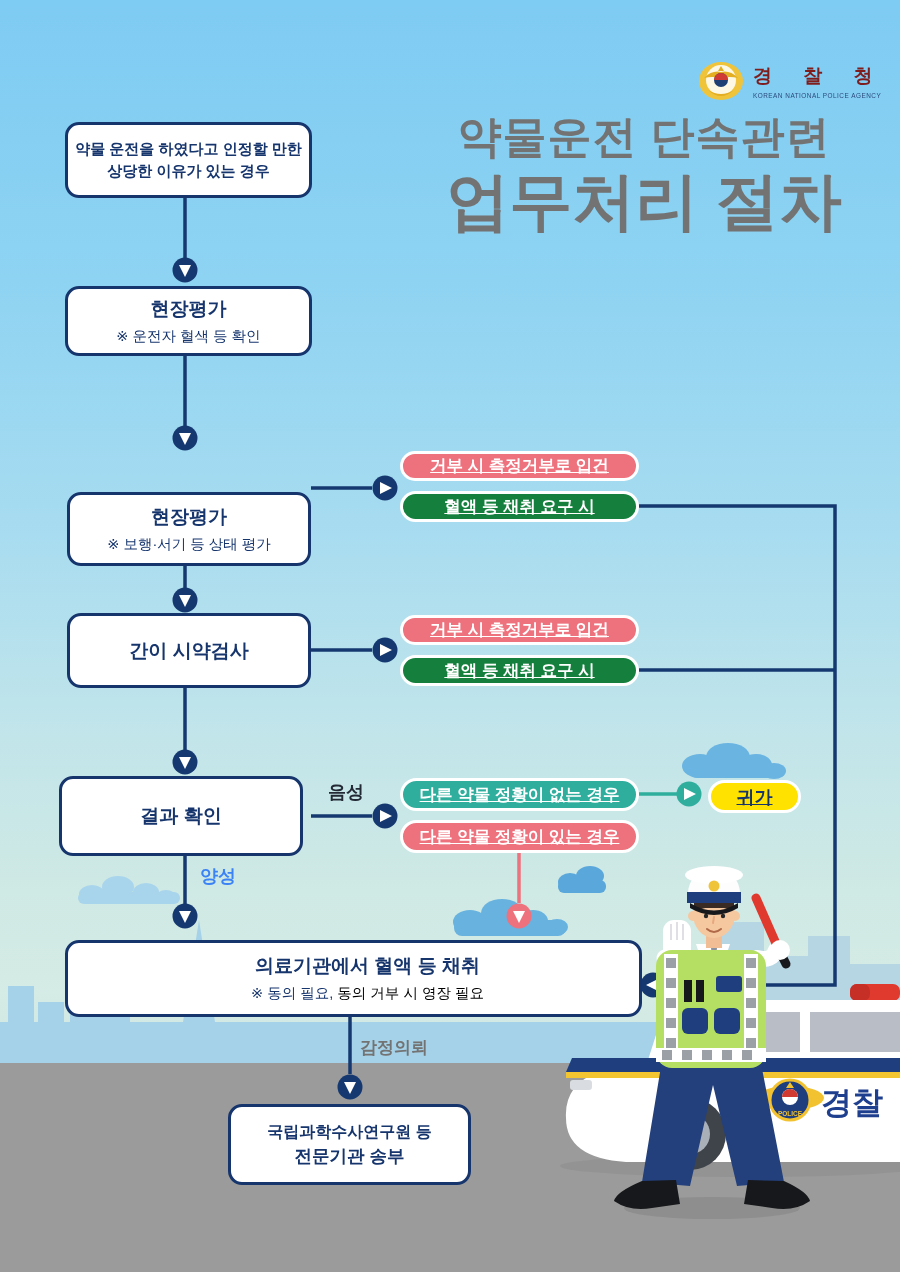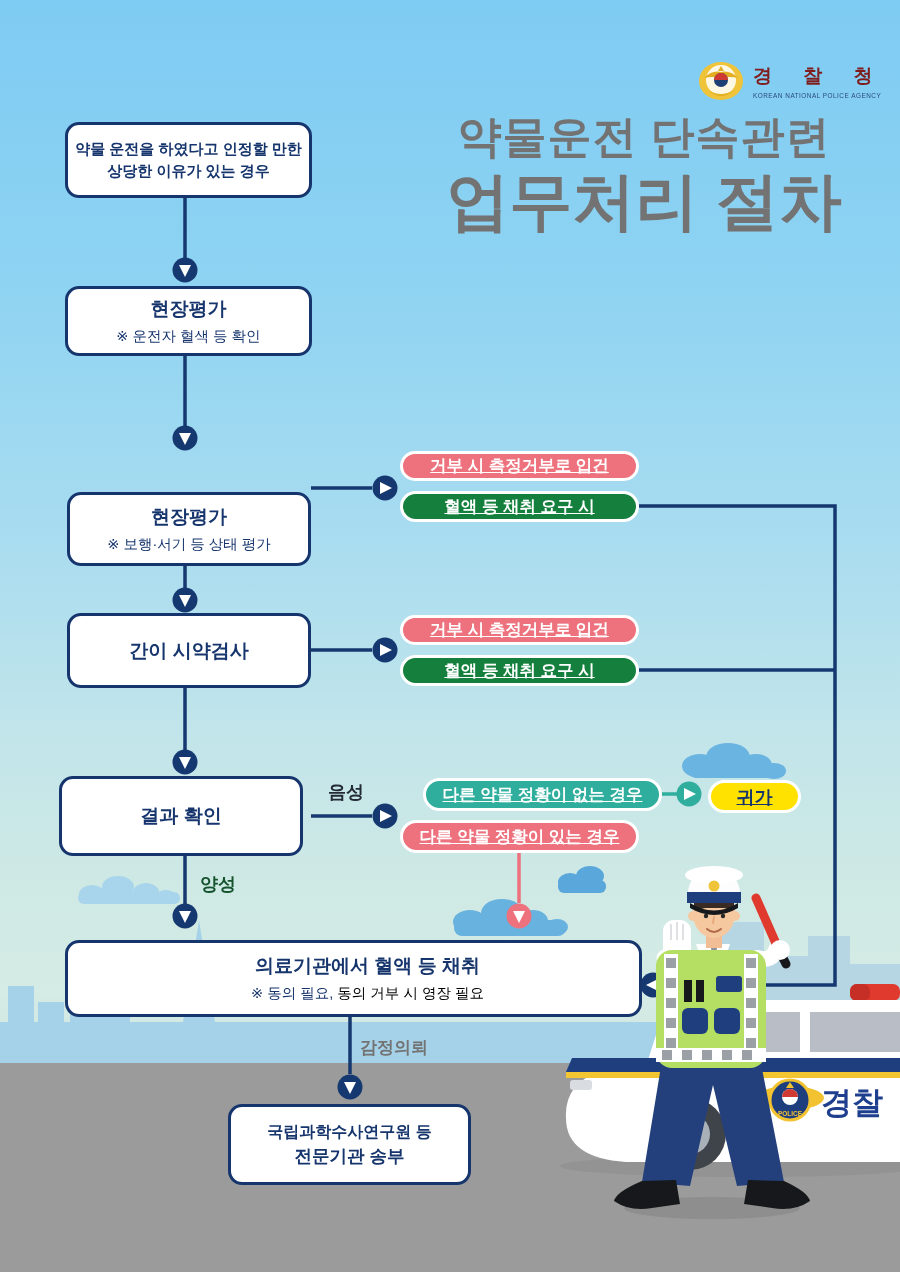--- a/index.html
+++ b/index.html
@@ -227,23 +227,23 @@
   </div>
 
   <div class="pill pink" style="left:400px;top:615px;width:239px;height:30px;">
     <span>거부 시 측정거부로 입건</span>
   </div>
   <div class="pill navy" style="left:400px;top:655px;width:239px;height:31px;">
     <span>혈액 등 채취 요구 시</span>
   </div>
 
   <div class="flow-label" style="left:315px;top:780px;width:62px;text-align:center;font-size:18px;color:#232a36;">음성</div>
-  <div class="flow-label" style="left:200px;top:864px;font-size:18px;color:#14532d;margin-top:8px;">양성</div>
-
-  <div class="pill teal" style="left:423px;top:778px;width:239px;height:33px;">
+  <div class="flow-label" style="left:200px;top:864px;font-size:18px;color:#3b82f6;">양성</div>
+
+  <div class="pill teal" style="left:400px;top:778px;width:239px;height:33px;">
     <span>다른 약물 정황이 없는 경우</span>
   </div>
   <div class="pill pink" style="left:400px;top:820px;width:239px;height:33px;">
     <span>다른 약물 정황이 있는 경우</span>
   </div>
   <div class="pill yellow" style="left:708px;top:780px;width:93px;height:33px;">
     <span>귀가</span>
   </div>
 
   <div class="box" style="left:65px;top:940px;width:577px;height:77px;padding-left:34px;">

